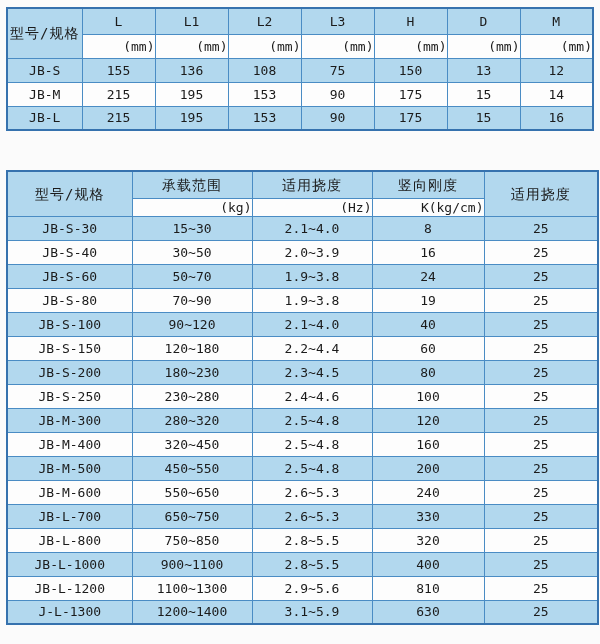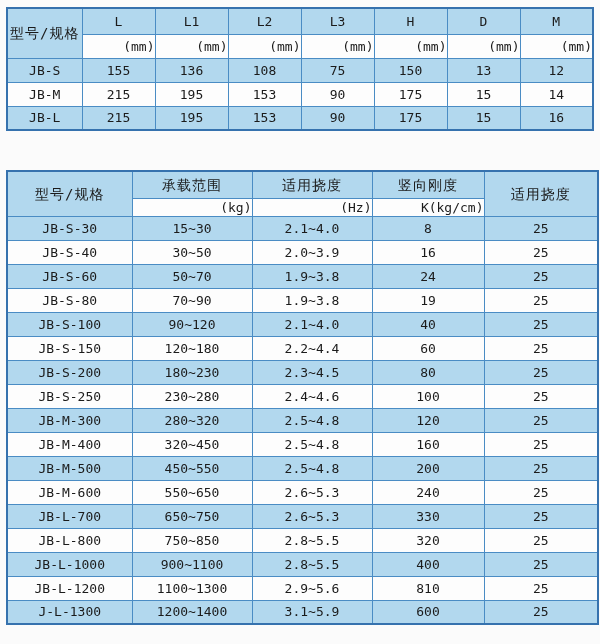--- a/index.html
+++ b/index.html
@@ -254,19 +254,19 @@
           <th>JB-L-1200</th>
           <td>1100~1300</td>
           <td>2.9~5.6</td>
           <td>810</td>
           <td>25</td>
         </tr>
         <tr class="row-blue">
           <th>J-L-1300</th>
           <td>1200~1400</td>
           <td>3.1~5.9</td>
-          <td>600</td>
+          <td>630</td>
           <td>25</td>
         </tr>
       </tbody>
   </table>
 
 </div>
 
 </body></html>

